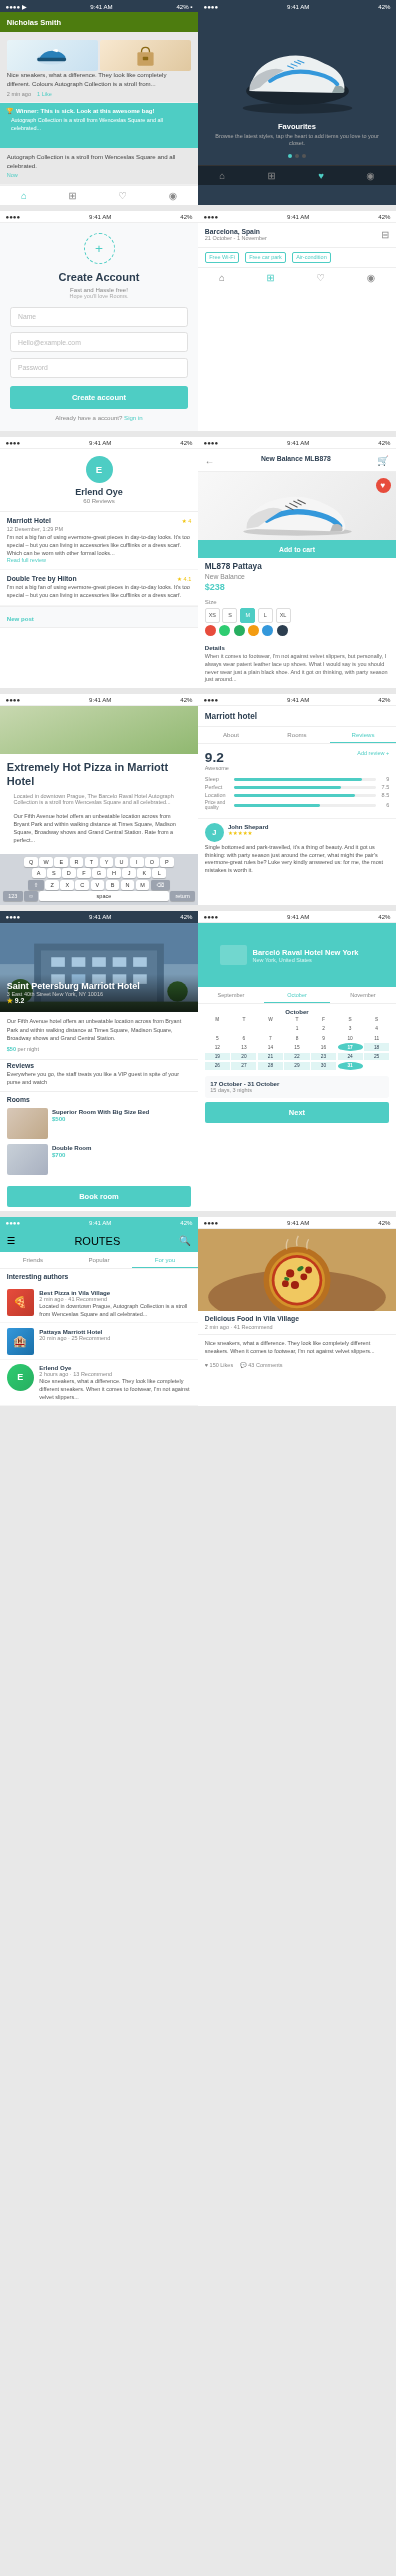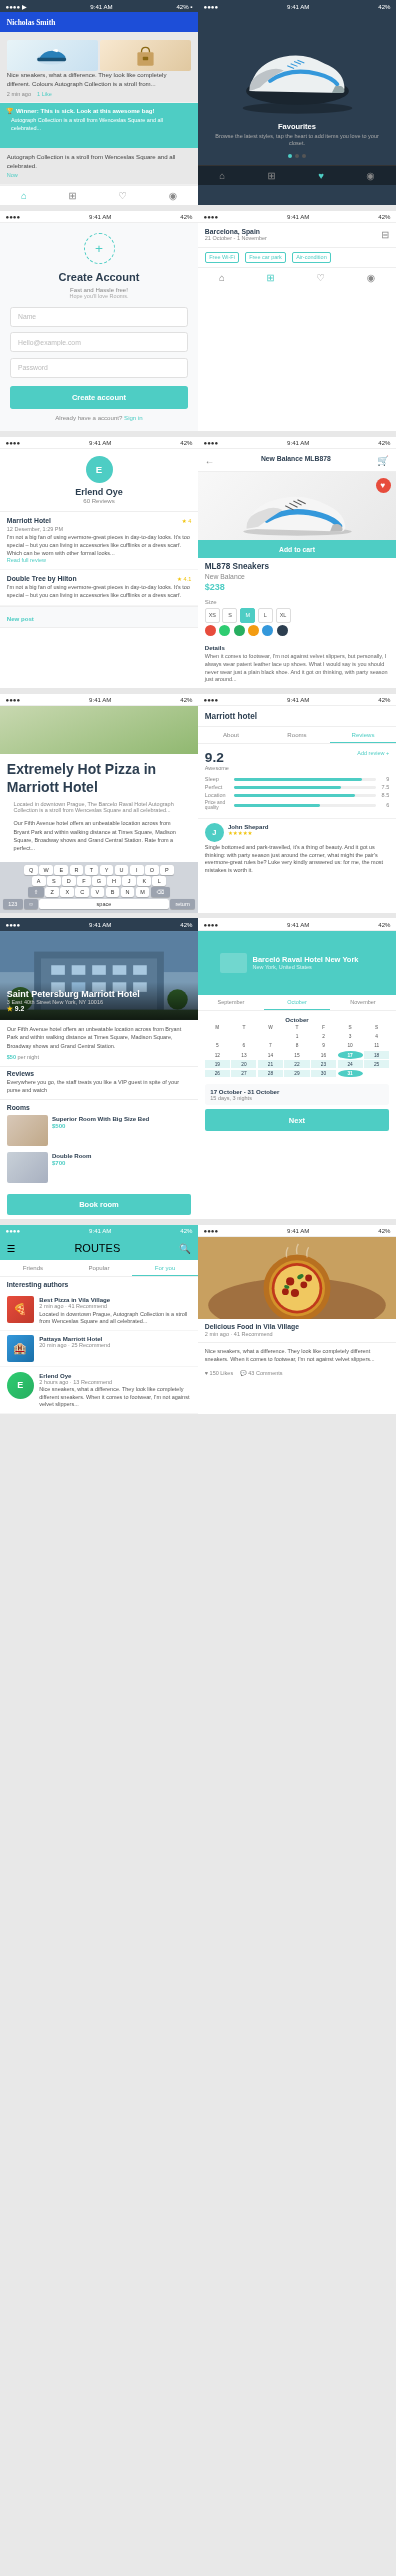--- a/index.html
+++ b/index.html
@@ -28,21 +28,21 @@
     }
 
     .status-bar.dark {
       background: #2c3e50;
       color: #fff;
     }
 
     
     .row { display: flex; width: 396px; }
     .col { width: 198px; }
-    .feed-header { background: #1d4ed8; color: #fff; padding: 5.5px 6.8px; font-size: 7.5px; font-weight: 600; font-family: Liberation Serif, serif; }
+    .feed-header { background: #4d7c0f; color: #fff; padding: 5.5px 6.8px; font-size: 7.5px; font-weight: 600; }
     .feed-card { padding: 5.5px 6.8px; border-bottom: 0.7px solid #f0f0f0; }
     .feed-text { font-size: 6.1px; color: #444; line-height: 1.4; }
     .feed-author { font-size: 5.5px; color: #888; margin-top: 2px; }
     .feed-winner { background: #4ecdc4; padding: 4.1px 6.8px; }
     .feed-winner-text { font-size: 6.1px; color: #fff; font-weight: 600; }
     .feed-img-row { display: flex; gap: 2px; margin-top: 2.7px; }
     .feed-img-box { flex: 1; height: 31px; background: #c8d6e5; border-radius: 2px; overflow: hidden; display: flex; align-items: center; justify-content: center; }
     .img-sneaker { background: linear-gradient(135deg, #e8f4f8, #c8e0f0); }
     .img-bag { background: linear-gradient(135deg, #f8e8d0, #e0c8a0); }
     .bottom-bar { display: flex; justify-content: space-around; padding: 4.1px 0; border-top: 0.7px solid #eee; background: #fff; }
@@ -419,21 +419,21 @@
         <path d="M25,78 Q23,58 50,50 Q65,44 78,50 Q58,62 42,75 Z" fill="#ddd"></path>
         <path d="M152,72 Q162,68 166,76 Q168,82 163,82 L148,82 Z" fill="#bbb"></path>
         <line x1="82" y1="44" x2="94" y2="50" stroke="#555" stroke-width="1.5"></line>
         <line x1="88" y1="40" x2="100" y2="46" stroke="#555" stroke-width="1.5"></line>
         <line x1="94" y1="37" x2="106" y2="43" stroke="#555" stroke-width="1.5"></line>
         <line x1="100" y1="35" x2="112" y2="41" stroke="#555" stroke-width="1.5"></line>
       </svg>
       <div class="heart-badge">♥</div>
     </div>
     <button class="add-cart-btn">Add to cart</button>
-    <div class="product-name">ML878 Sneakers</div>
+    <div class="product-name">ML878 Pattaya</div>
     <div class="product-brand">New Balance</div>
     <div class="product-price">$238</div>
     <div class="size-section">
       <div class="size-label">Size</div>
       <div class="size-options">
         <div class="size-box">XS</div>
         <div class="size-box">S</div>
         <div class="size-box active">M</div>
         <div class="size-box">L</div>
         <div class="size-box">XL</div>
@@ -459,21 +459,21 @@
 <div class="row">
 
   <div class="col blog-screen">
     <div class="status-bar light">
       <span>●●●●</span>
       <span>9:41 AM</span>
       <span>42%</span>
     </div>
     <div class="blog-img" style="background:linear-gradient(160deg,#c8d8b0,#90b870);"></div>
     <div style="padding:5.5px 6.8px;">
-      <h2 style="font-size:14px;font-weight:700;color:#2c3e50;line-height:1.3;">Extremely Hot Pizza in Marriott Hotel</h2>
+      <h2 style="font-size:11px;font-weight:700;color:#2c3e50;line-height:1.3;">Extremely Hot Pizza in Marriott Hotel</h2>
       <p class="blog-sub" style="font-size:5.5px;color:#888;margin-top:2px;">Located in downtown Prague, The Barcelo Raval Hotel Autograph Collection is a stroll from Wenceslas Square and all celebrated...</p>
       <p class="blog-body">Our Fifth Avenue hotel offers an unbeatable location across from Bryant Park and within walking distance at Times Square, Madison Square, Broadway shows and Grand Central Station. Rate from a perfect...</p>
     </div>
 
     <div class="keyboard">
       <div class="keyboard-row">
         <div class="key">Q</div>
         <div class="key">W</div>
         <div class="key">E</div>
         <div class="key">R</div>

